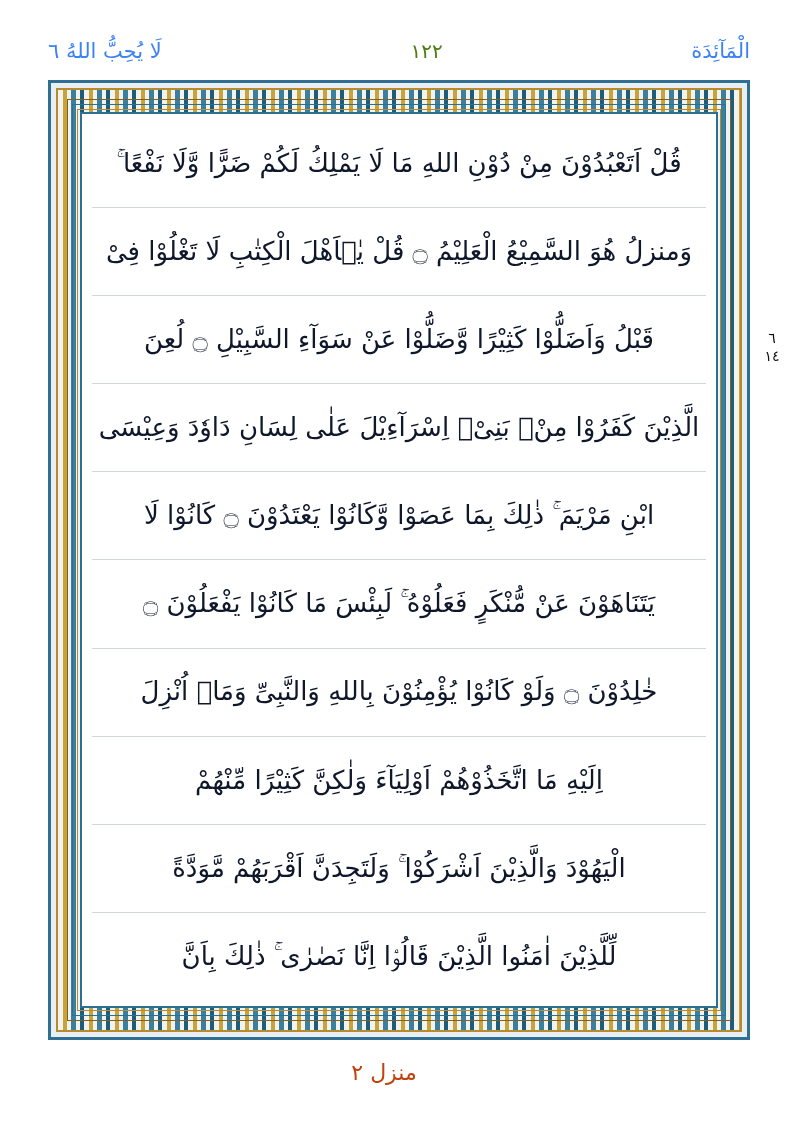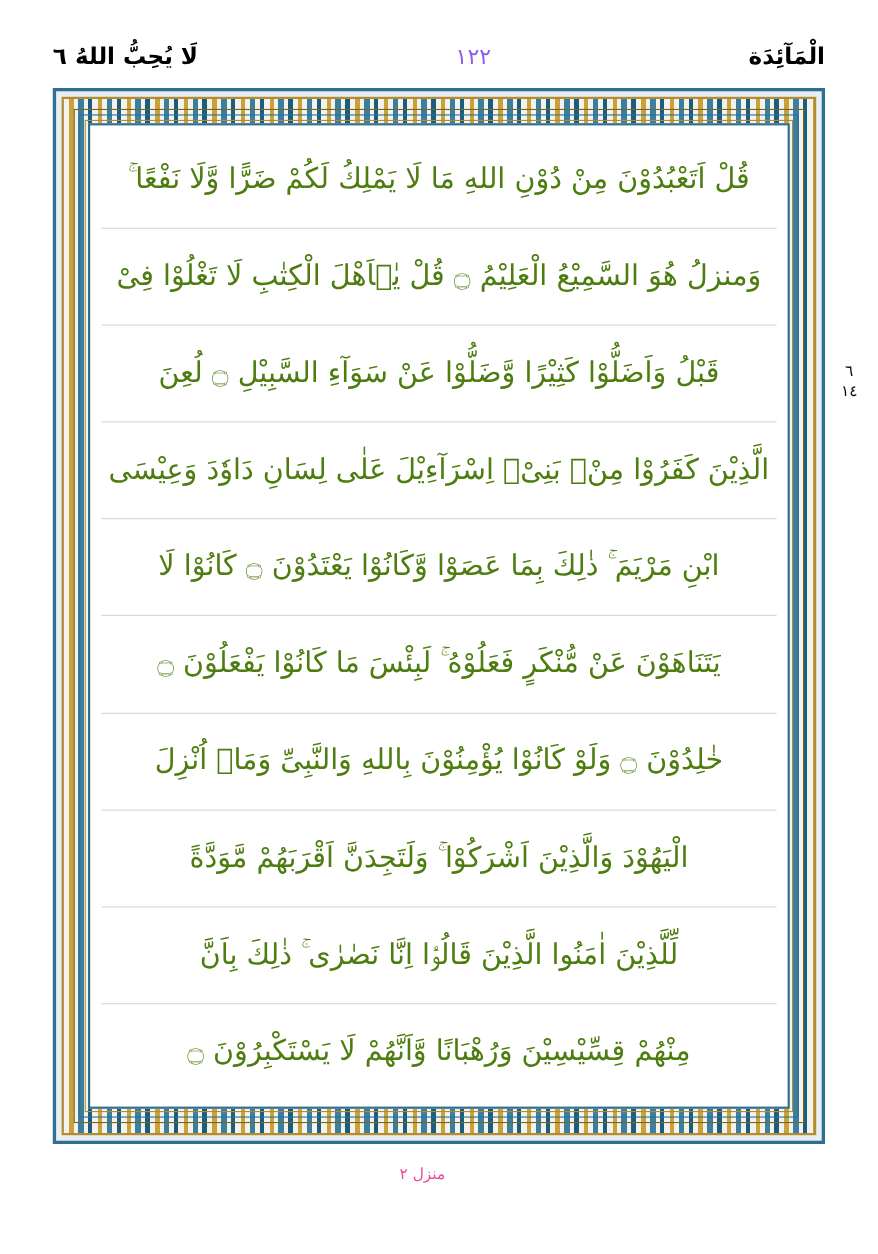--- a/index.html
+++ b/index.html
@@ -30,28 +30,27 @@
     right: 48px;
     height: 34px;
     display: flex;
     align-items: center;
     justify-content: space-between;
     direction: rtl;
   }
   .header .hdr-text {
     font-family: "DejaVu Sans", sans-serif;
     font-size: 21px;
-    color: #000000;
+    color: #3b82f6;
     white-space: nowrap;
     line-height: 1;
-    font-weight: bold;
   }
   .header .hdr-page {
     font-size: 20px;
-    color: #8b5cf6;
+    color: #4d7c0f;
     letter-spacing: 1px;
   }
 
   
   .frame-outer {
     position: absolute;
     top: 80px;
     left: 48px;
     width: 702px;
     height: 960px;
@@ -115,21 +114,21 @@
   }
   .qline {
     flex: 1 1 0;
     display: flex;
     align-items: center;
     justify-content: center;
     border-bottom: 1px solid #cfd8de;
     font-family: "DejaVu Sans", sans-serif;
     font-size: 26px;
     line-height: 1.05;
-    color: #4d7c0f;
+    color: #0f172a;
     white-space: nowrap;
     overflow: hidden;
     letter-spacing: 0px;
   }
   .qline:last-child { border-bottom: none; }
   .qline.center { justify-content: center; }
 
   
   .side-marker {
     position: absolute;
@@ -144,22 +143,22 @@
   }
 
   
   .footer {
     position: absolute;
     top: 1060px;
     left: 0;
     width: 768px;
     text-align: center;
     font-family: "DejaVu Sans", sans-serif;
-    font-size: 14px;
-    color: #ec4899;
+    font-size: 22px;
+    color: #c2410c;
   }
 </style>
 </head>
 <body>
 
 <div class="page">
 
   <div class="header">
     <span class="hdr-text">الْمَآئِدَة</span>
     <span class="hdr-page">١٢٢</span>
@@ -170,23 +169,23 @@
     <div class="frame-band">
       <div class="frame-inner">
         <div class="lines">
           <div class="qline">قُلْ اَتَعْبُدُوْنَ مِنْ دُوْنِ اللهِ مَا لَا يَمْلِكُ لَكُمْ ضَرًّا وَّلَا نَفْعًا ۚ</div>
           <div class="qline">وَمنزلُ هُوَ السَّمِيْعُ الْعَلِيْمُ ۝ قُلْ يٰۤاَهْلَ الْكِتٰبِ لَا تَغْلُوْا فِىْ</div>
           <div class="qline">قَبْلُ وَاَضَلُّوْا كَثِيْرًا وَّضَلُّوْا عَنْ سَوَآءِ السَّبِيْلِ ۝ لُعِنَ</div>
           <div class="qline">الَّذِيْنَ كَفَرُوْا مِنْۢ بَنِىْۤ اِسْرَآءِيْلَ عَلٰى لِسَانِ دَاوٗدَ وَعِيْسَى</div>
           <div class="qline">ابْنِ مَرْيَمَ ۚ ذٰلِكَ بِمَا عَصَوْا وَّكَانُوْا يَعْتَدُوْنَ ۝ كَانُوْا لَا</div>
           <div class="qline">يَتَنَاهَوْنَ عَنْ مُّنْكَرٍ فَعَلُوْهُ ۚ لَبِئْسَ مَا كَانُوْا يَفْعَلُوْنَ ۝</div>
           <div class="qline">خٰلِدُوْنَ ۝ وَلَوْ كَانُوْا يُؤْمِنُوْنَ بِاللهِ وَالنَّبِىِّ وَمَاۤ اُنْزِلَ</div>
+          <div class="qline">اِلَيْهِ مَا اتَّخَذُوْهُمْ اَوْلِيَآءَ وَلٰكِنَّ كَثِيْرًا مِّنْهُمْ</div>
           <div class="qline">الْيَهُوْدَ وَالَّذِيْنَ اَشْرَكُوْا ۚ وَلَتَجِدَنَّ اَقْرَبَهُمْ مَّوَدَّةً</div>
           <div class="qline">لِّلَّذِيْنَ اٰمَنُوا الَّذِيْنَ قَالُوْۤا اِنَّا نَصٰرٰى ۚ ذٰلِكَ بِاَنَّ</div>
-          <div class="qline center">مِنْهُمْ قِسِّيْسِيْنَ وَرُهْبَانًا وَّاَنَّهُمْ لَا يَسْتَكْبِرُوْنَ ۝</div>
         </div>
       </div>
     </div>
   </div>
 
   <div class="side-marker">
     <div>٦</div>
     <div>١٤</div>
   </div>
 

